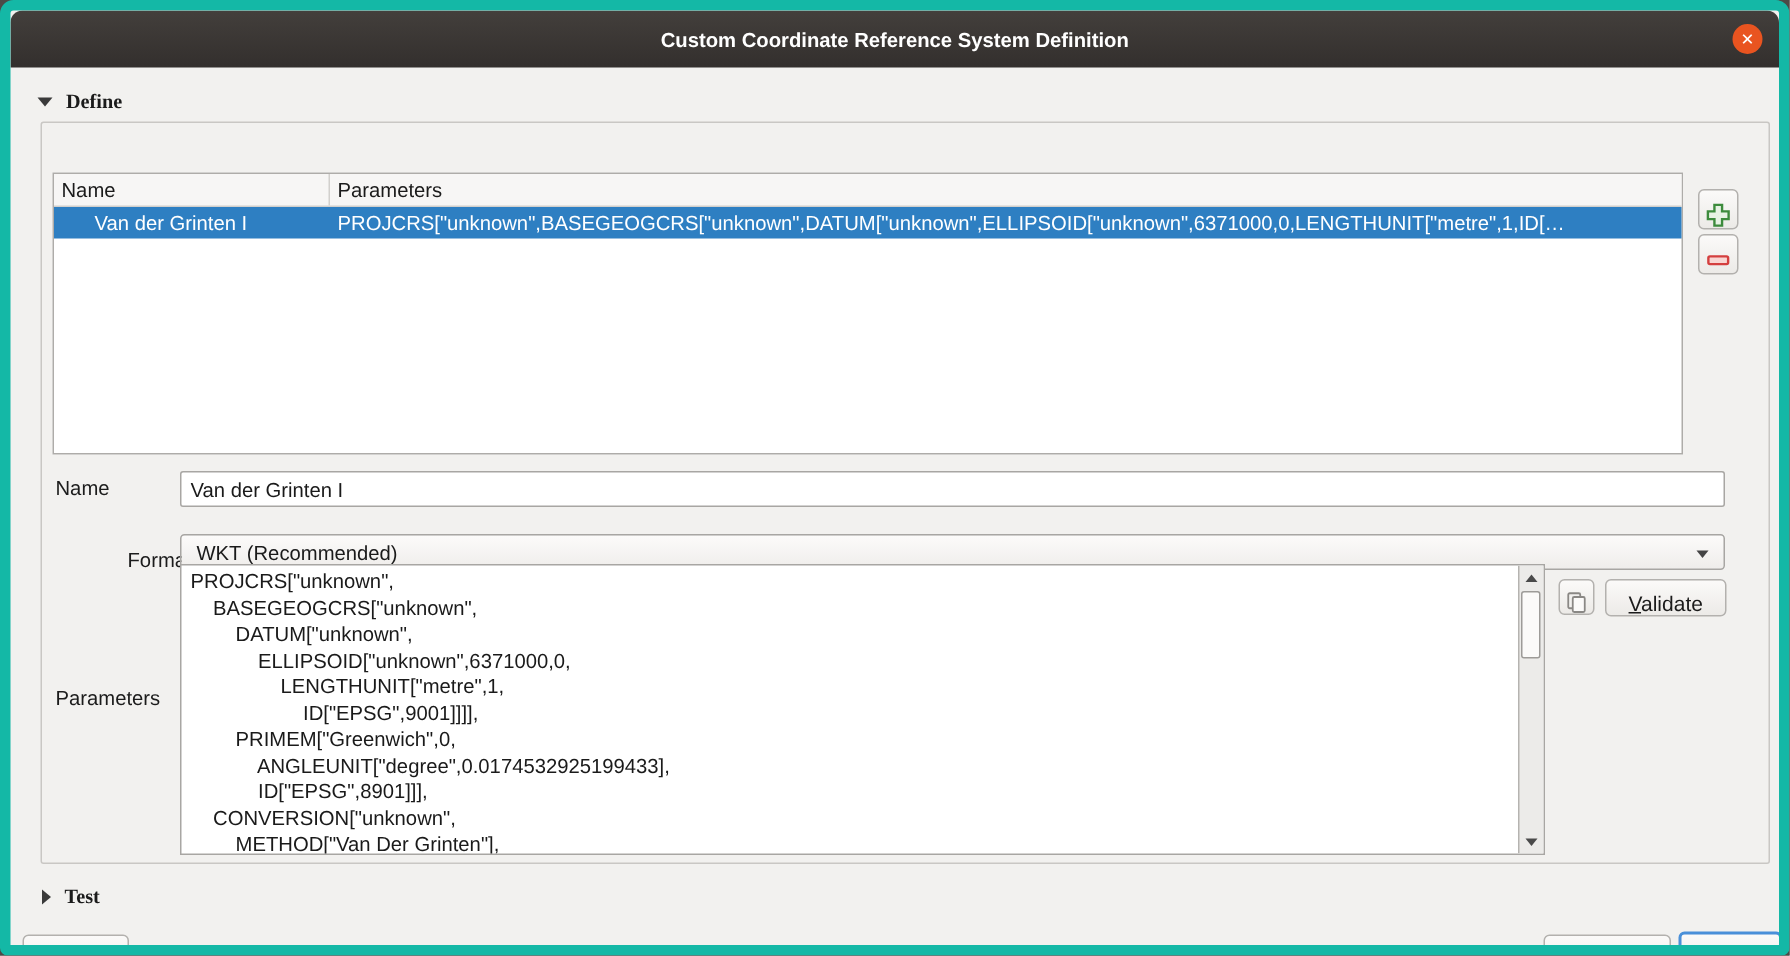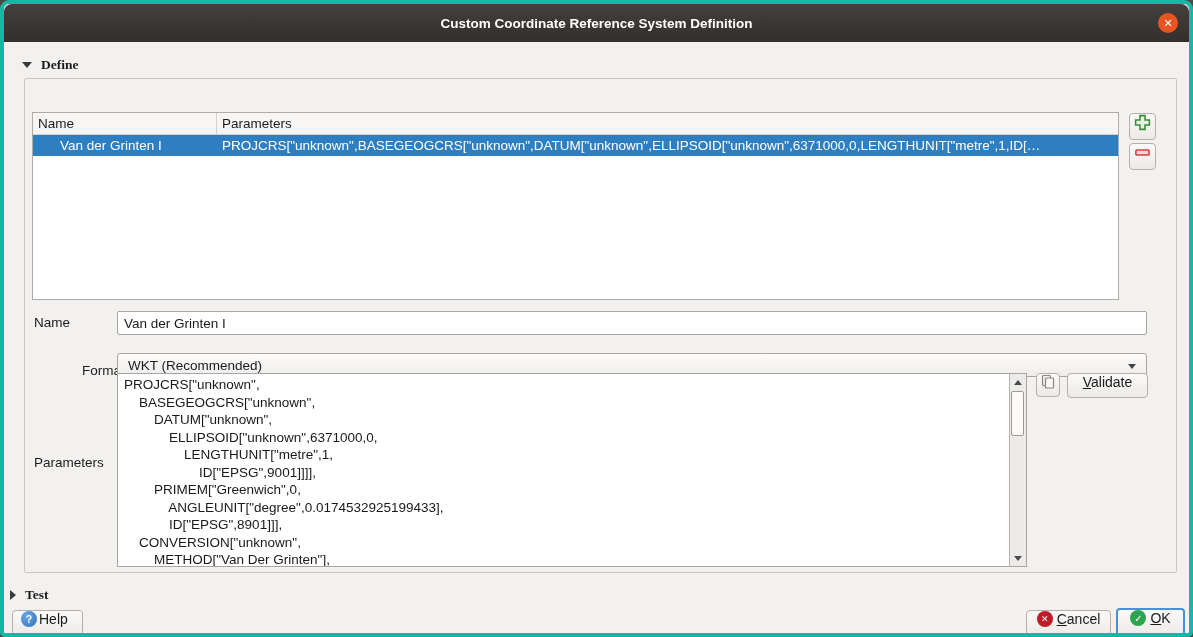--- a/index.html
+++ b/index.html
@@ -1,17 +1,17 @@
 <!DOCTYPE html>
 <html><head>
 <meta charset="utf-8">
 <style>
   html,body{margin:0;padding:0;background:#4c4a47;font-family:"Liberation Sans","DejaVu Sans",sans-serif;}
   *{box-sizing:border-box;}
-  .dialog{position:relative;width:1193px;height:637px;background:#f2f1ef;border:4px solid #14b8a6;
+  .dialog{position:relative;width:1193px;height:637px;background:#f2f1ef;border:7px solid #14b8a6;
           border-radius:9px 9px 5px 5px;overflow:hidden;}
   
   .titlebar{position:absolute;left:0;top:0;right:0;height:38px;
             background:linear-gradient(#433f3c,#332f2d);border-radius:8px 8px 0 0;
             display:flex;align-items:center;justify-content:center;}
   .titlebar .title{color:#ffffff;font-size:13.5px;font-weight:bold;}
   .close-btn{position:absolute;right:11px;top:9px;width:20px;height:20px;border-radius:50%;
              background:#e95420;color:#fff;font-size:11px;font-weight:bold;
              display:flex;align-items:center;justify-content:center;cursor:default;}
   
@@ -25,21 +25,21 @@
   
   .crs-table{position:absolute;left:28px;top:108px;width:1087px;height:188px;background:#ffffff;border:1px solid #aeaca9;}
   .thead{display:flex;height:22px;background:#f7f6f5;border-bottom:1px solid #d2d0cd;font-size:13.5px;color:#1b1b1b;}
   .th-name{width:184px;padding-left:5px;line-height:21px;border-right:1px solid #d2d0cd;}
   .th-params{flex:1;padding-left:5px;line-height:21px;}
   .trow{display:flex;height:21px;background:#2e7fc2;color:#ffffff;font-size:13.5px;line-height:21px;}
   .td-name{width:184px;padding-left:27px;white-space:nowrap;overflow:hidden;}
   .td-params{flex:1;padding-left:5px;white-space:nowrap;overflow:hidden;}
   
   .btn{background:linear-gradient(#fbfaf9,#eceae7);border:1px solid #b3b1ae;border-radius:4px;
-       display:flex;align-items:flex-start;justify-content:center;font-size:14px;color:#1b1b1b;cursor:default;}
+       display:flex;align-items:flex-end;justify-content:center;font-size:14px;color:#1b1b1b;cursor:default;margin-top:10px;}
   .sq-btn{position:absolute;left:1125px;width:27px;height:27px;}
   
   .fld-lbl{position:absolute;left:30px;font-size:13.5px;color:#1c1c1c;}
   .text-input{position:absolute;left:113px;width:1030px;height:24px;border:1px solid #a8a6a3;border-radius:2px;
               background:#fff;font-family:inherit;font-size:13.5px;color:#1a1a1a;padding:0 6px;}
   .combo{position:absolute;left:113px;top:349px;width:1030px;height:24px;border:1px solid #a8a6a3;border-radius:3px;
          background:linear-gradient(#fcfbfa,#efedeb);display:flex;align-items:center;padding:0 10px;font-size:13.5px;color:#1a1a1a;}
   .combo .arrow{position:absolute;right:10px;top:10px;width:0;height:0;
                 border-left:4px solid transparent;border-right:4px solid transparent;border-top:5px solid #444;}
   
@@ -139,21 +139,21 @@
   <div class="btn copy-btn">
     <svg width="14" height="15" viewBox="0 0 14 15">
       <rect x="1.5" y="1.5" width="8" height="10" rx="1" fill="#f2f1ef" stroke="#8a8885" stroke-width="1.2"></rect>
       <rect x="4.5" y="4" width="8" height="10" rx="1" fill="#fbfaf9" stroke="#8a8885" stroke-width="1.2"></rect>
     </svg>
   </div>
   <div class="btn validate-btn">
     <span><span class="u">V</span><span>alidate</span></span>
   </div>
 
-  <div class="section-hdr" style="left:6px;top:583px;">
+  <div class="section-hdr" style="left:21px;top:583px;">
     <span class="tri-right"></span>
     <span class="lbl">Test</span>
   </div>
 
   <div class="btn help-btn">
     <span class="mini-circle help-circle">?</span>
     <span>Help</span>
   </div>
   <div class="btn cancel-btn">
     <span class="mini-circle cancel-circle">✕</span>

